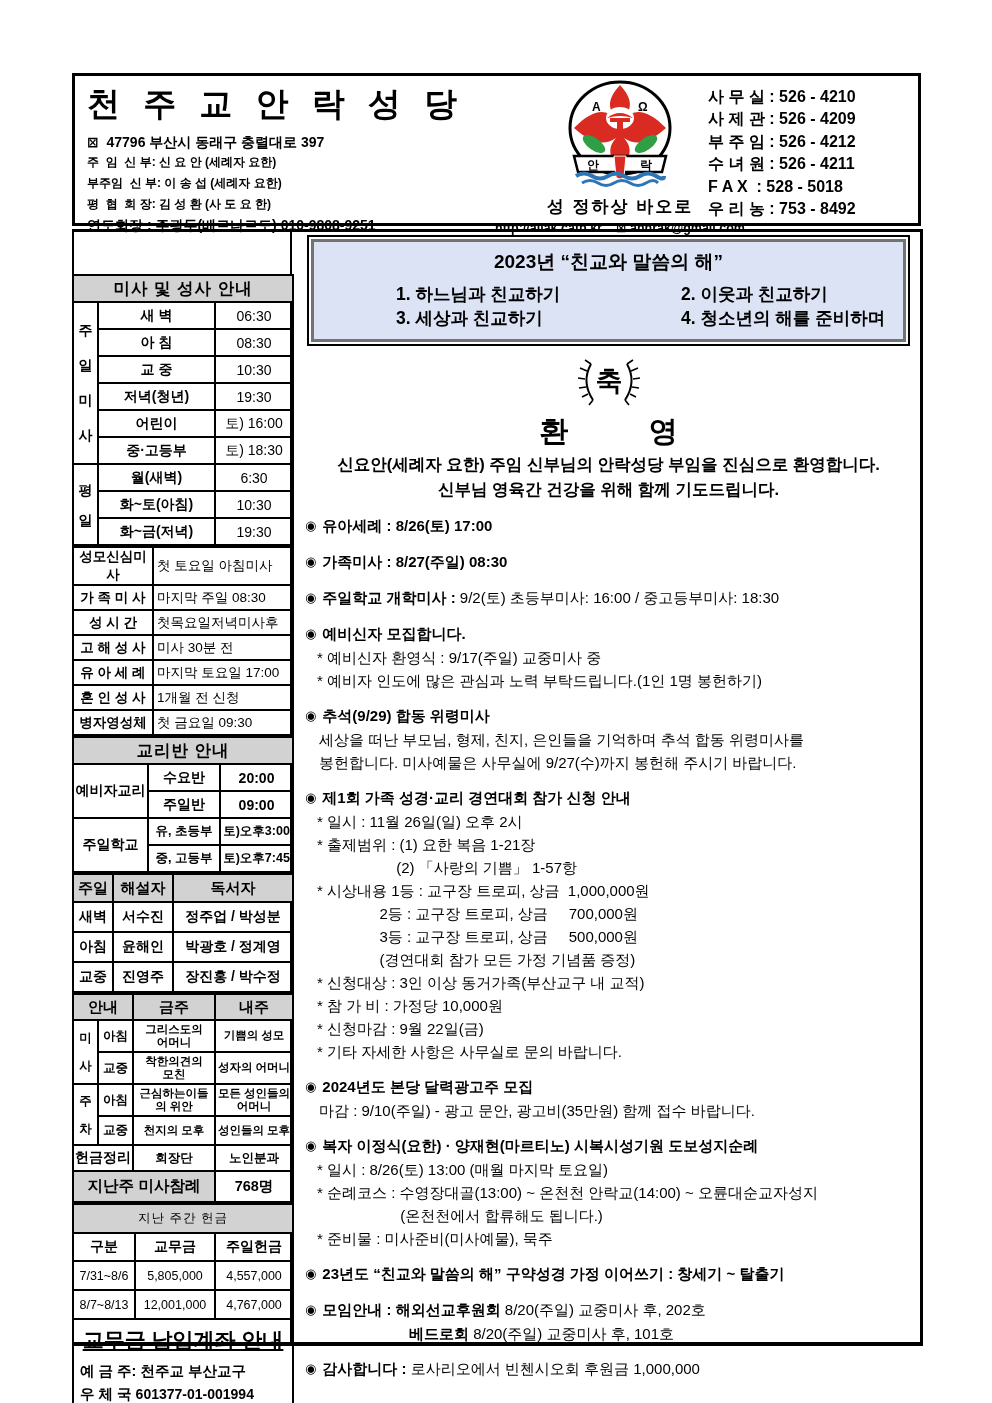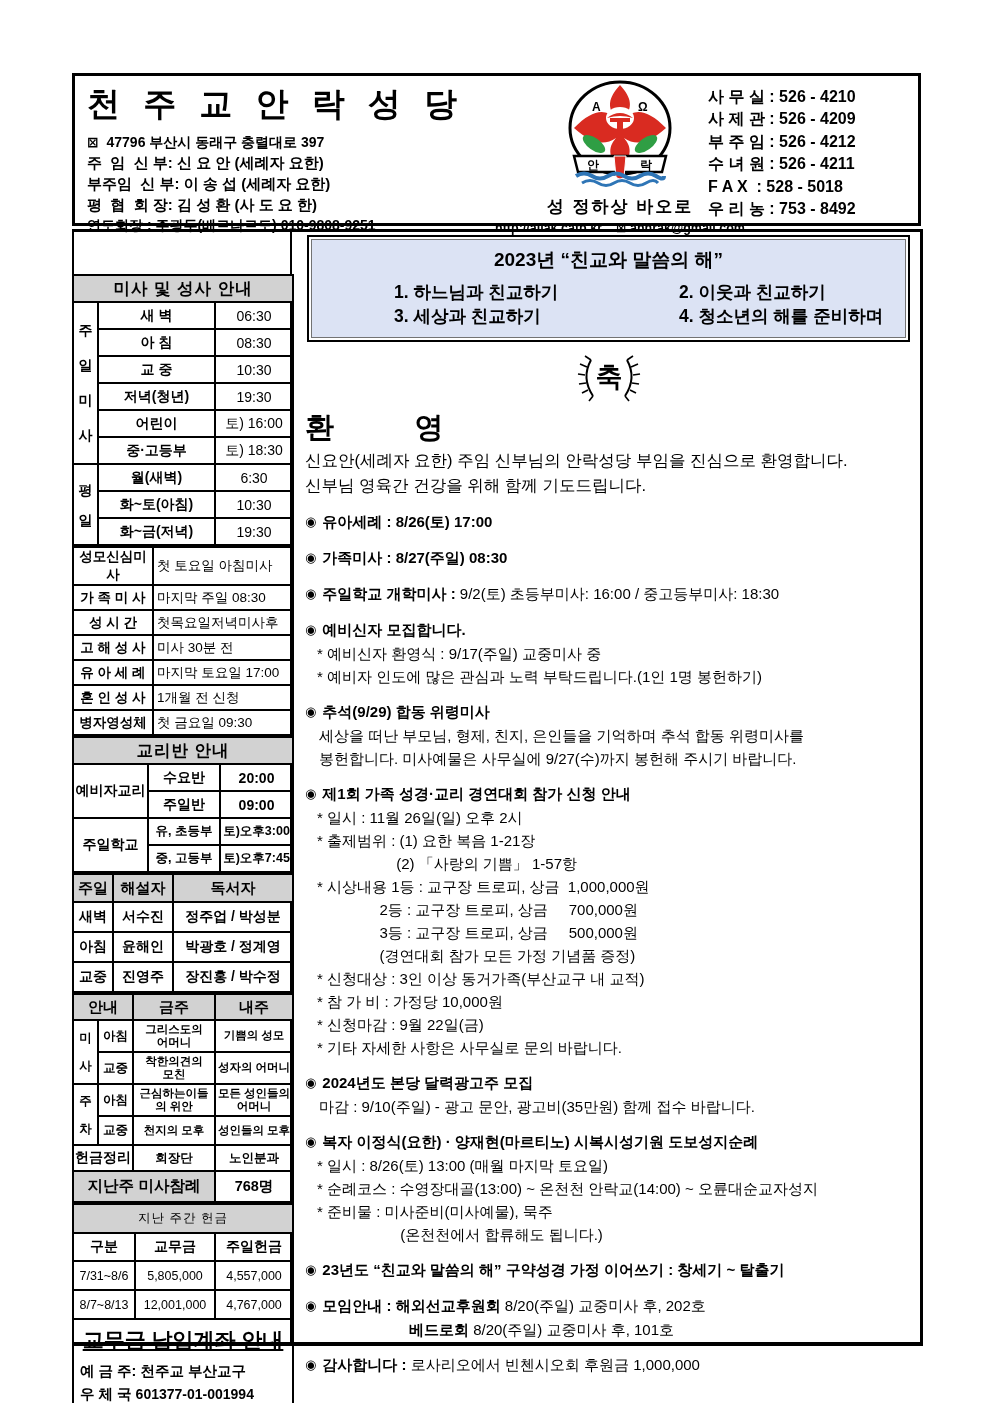--- a/index.html
+++ b/index.html
@@ -4,21 +4,21 @@
 <style>
   html,body{margin:0;padding:0;background:#fff;}
   .page{position:relative;width:992px;height:1403px;background:#fff;overflow:hidden;
         font-family:"Liberation Sans","DejaVu Sans",sans-serif;color:#000;}
   
   .header-box{position:absolute;left:72px;top:73px;width:849px;height:153px;
               border:3px solid #000;box-sizing:border-box;}
   .h-left{position:absolute;left:12px;top:6px;width:380px;}
   .church-name{font-size:33px;font-weight:800;letter-spacing:7px;white-space:nowrap;margin-bottom:5px;}
   .addr{font-size:14px;font-weight:600;line-height:20px;white-space:pre;}
-  .staff{font-size:15px;font-weight:600;line-height:21px;white-space:pre;}
+  .staff{font-size:12px;font-weight:600;line-height:21px;white-space:pre;}
   .staff.small{font-size:14px;}
   .h-center{position:absolute;left:400px;top:4px;width:290px;text-align:center;}
   .patron{font-size:17px;font-weight:800;margin-top:1px;letter-spacing:2px;}
   .webline{font-size:12.5px;font-weight:700;margin-top:2px;white-space:pre;}
   .webline .mail{margin-left:14px;}
   .h-right{position:absolute;right:14px;top:10px;width:196px;}
   .phone{font-size:16px;font-weight:600;line-height:22.4px;white-space:pre;}
   
   .body-box{position:absolute;left:72px;top:229px;width:851px;height:1117px;
             border:2px solid #000;border-top-width:3px;border-right-width:3px;border-bottom-width:4px;
@@ -47,27 +47,27 @@
   .t5 .r1{height:27px;}
   .t6 .hd td{height:26px;font-size:14px;font-weight:800;}
   .t6 td{height:27px;font-size:12.5px;font-weight:500;}
   .acct-cell{height:108px !important;vertical-align:top !important;}
   .acct-head{font-size:21px;font-weight:800;text-decoration:underline;margin:6px 0 6px;}
   .acct-line{font-size:14.5px;font-weight:600;line-height:23px;text-align:left;padding-left:6px;white-space:nowrap;}
   .acct-line b{font-size:14px;}
   
   .main{position:absolute;left:218px;top:0;right:0;bottom:0;padding:0 8px 0 13px;box-sizing:border-box;}
   .year-wrap{margin:3px 2px 0 2px;border:2px solid #000;padding:2px;}
-  .year-box{border:1px solid #737373;background:#dce3f4;padding:7px 0 9px;}
+  .year-box{border:3px solid #737373;background:#dce3f4;padding:7px 0 9px;}
   .year-title{text-align:center;font-size:19px;font-weight:800;margin-bottom:7px;}
   .year-grid{display:grid;grid-template-columns:285px 1fr;padding-left:82px;
              font-size:17.5px;font-weight:800;}
   .wreath{text-align:center;margin-top:8px;}
-  .welcome-title{font-size:29px;font-weight:800;white-space:pre;margin-top:-2px;}
-  .welcome-line{text-align:left;font-size:16.5px;font-weight:400;line-height:25px;}
+  .welcome-title{text-align:center;font-size:29px;font-weight:800;white-space:pre;margin-top:-2px;}
+  .welcome-line{text-align:center;font-size:16.5px;font-weight:700;line-height:25px;}
   .anns{margin-top:12px;}
   .ann{margin-bottom:12px;font-size:15px;line-height:23px;}
   .bullet{font-size:13px;margin-right:6px;position:relative;top:-1px;}
   .ann-head{font-weight:800;}
   .ann-rest{font-weight:500;}
   .sub{font-weight:500;white-space:pre-wrap;padding-left:12px;}
   .body-ind{font-weight:500;white-space:pre-wrap;padding-left:14px;}
   .indent2{padding-left:104px;}
 </style>
 </head>
@@ -442,22 +442,22 @@
 
         <div class="ann">
           <div><span class="bullet">◉</span><span class="ann-head">2024년도 본당 달력광고주 모집</span></div>
           <div class="body-ind">마감 : 9/10(주일) - 광고 문안, 광고비(35만원) 함께 접수 바랍니다.</div>
         </div>
 
         <div class="ann">
           <div><span class="bullet">◉</span><span class="ann-head">복자 이정식(요한) · 양재현(마르티노) 시복시성기원 도보성지순례</span></div>
           <div class="sub">* 일시 : 8/26(토) 13:00 (매월 마지막 토요일)</div>
           <div class="sub">* 순례코스 : 수영장대골(13:00) ~ 온천천 안락교(14:00) ~ 오륜대순교자성지</div>
+          <div class="sub">                    (온천천에서 합류해도 됩니다.)</div>
           <div class="sub">* 준비물 : 미사준비(미사예물), 묵주</div>
-          <div class="sub">                    (온천천에서 합류해도 됩니다.)</div>
         </div>
 
         <div class="ann">
           <span class="bullet">◉</span><span class="ann-head">23년도 “친교와 말씀의 해” 구약성경 가정 이어쓰기 : 창세기 ~ 탈출기</span>
         </div>
 
         <div class="ann">
           <div><span class="bullet">◉</span><span class="ann-head">모임안내 : </span><span class="ann-head">해외선교후원회 </span><span class="ann-rest">8/20(주일) 교중미사 후, 202호</span></div>
           <div class="indent2"><span class="ann-head">베드로회 </span><span class="ann-rest">8/20(주일) 교중미사 후, 101호</span></div>
         </div>

